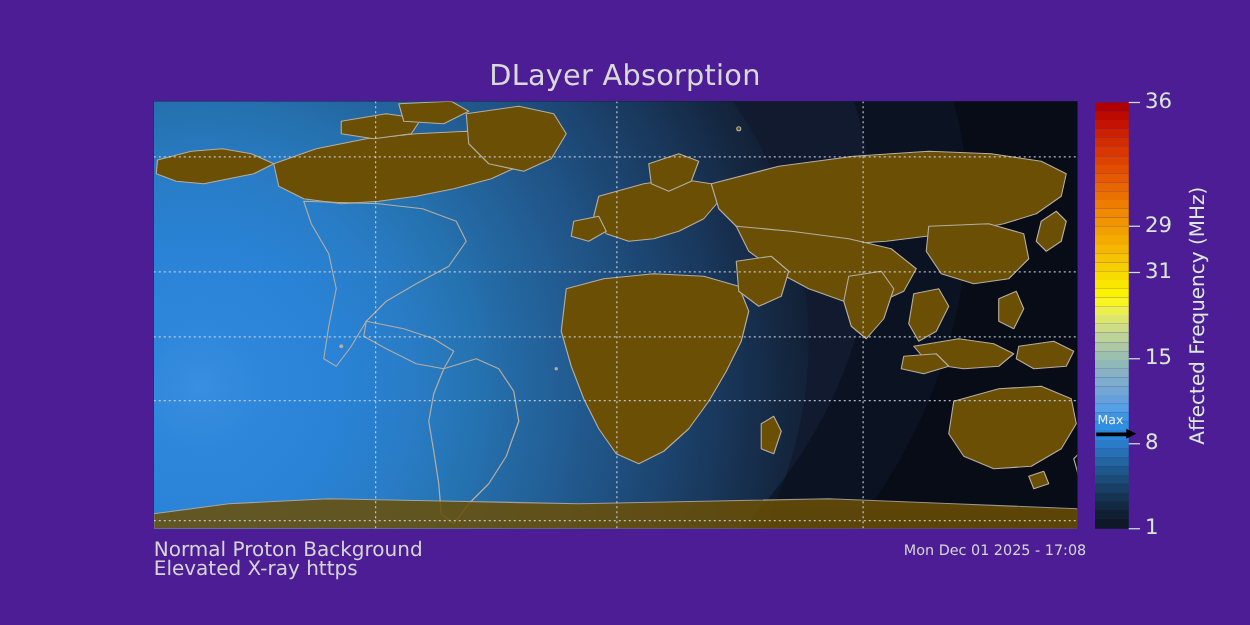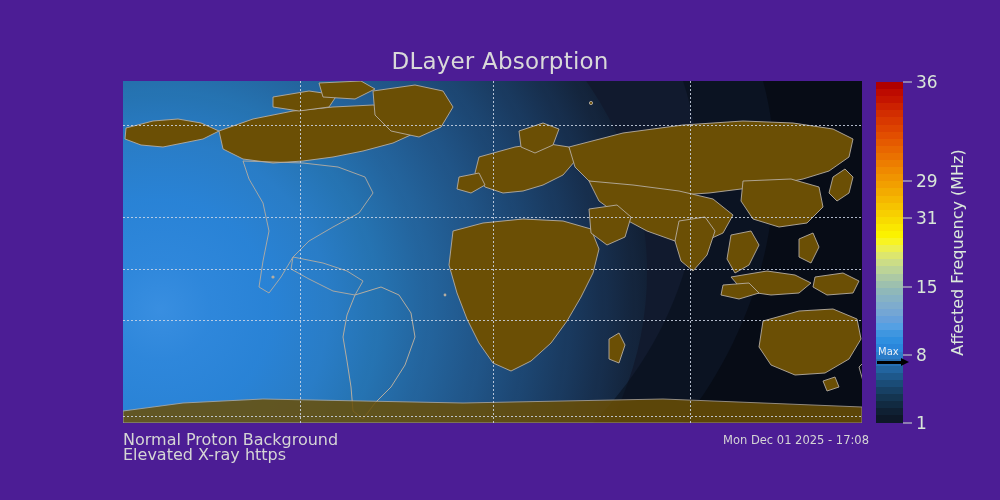--- a/index.html
+++ b/index.html
@@ -31,21 +31,21 @@
   .cbar-ticks{position:absolute;left:903px;top:82px;width:60px;height:341px;}
   .ctick{position:absolute;left:0;display:flex;align-items:center;gap:4px;transform:translateY(-50%);}
   .ctick i{display:block;width:9px;height:1px;background:#cfe0cf;}
   .ctick span{color:#d8e6d8;font-size:17px;line-height:1;}
   .cbar-label{
     position:absolute;left:0;top:0;width:341px;height:27px;
     transform-origin:0 0;transform:rotate(-90deg) translate(-341px,0);
     left:944px;top:82px;
     color:#dbe8db;font-size:16px;display:flex;align-items:center;justify-content:center;
   }
-  .maxmark{position:absolute;left:876px;width:52px;height:22px;margin-top:15px;}
+  .maxmark{position:absolute;left:876px;width:52px;height:22px;}
   .maxmark .mlbl{color:#e8eef6;font-size:10px;line-height:10px;padding-left:2px;}
   .maxmark .marrow{position:relative;height:9px;margin-top:1px;}
   .maxmark .marrow .shaft{position:absolute;left:1px;top:3px;width:26px;height:3px;background:#000;}
   .maxmark .marrow .head{position:absolute;left:25px;top:0;width:0;height:0;
     border-top:4.5px solid transparent;border-bottom:4.5px solid transparent;border-left:8px solid #000;}
 
   
   .note{position:absolute;left:123px;color:#d5d5d5;font-size:16px;}
   .note.l1{top:430px;}
   .note.l2{top:445px;}

